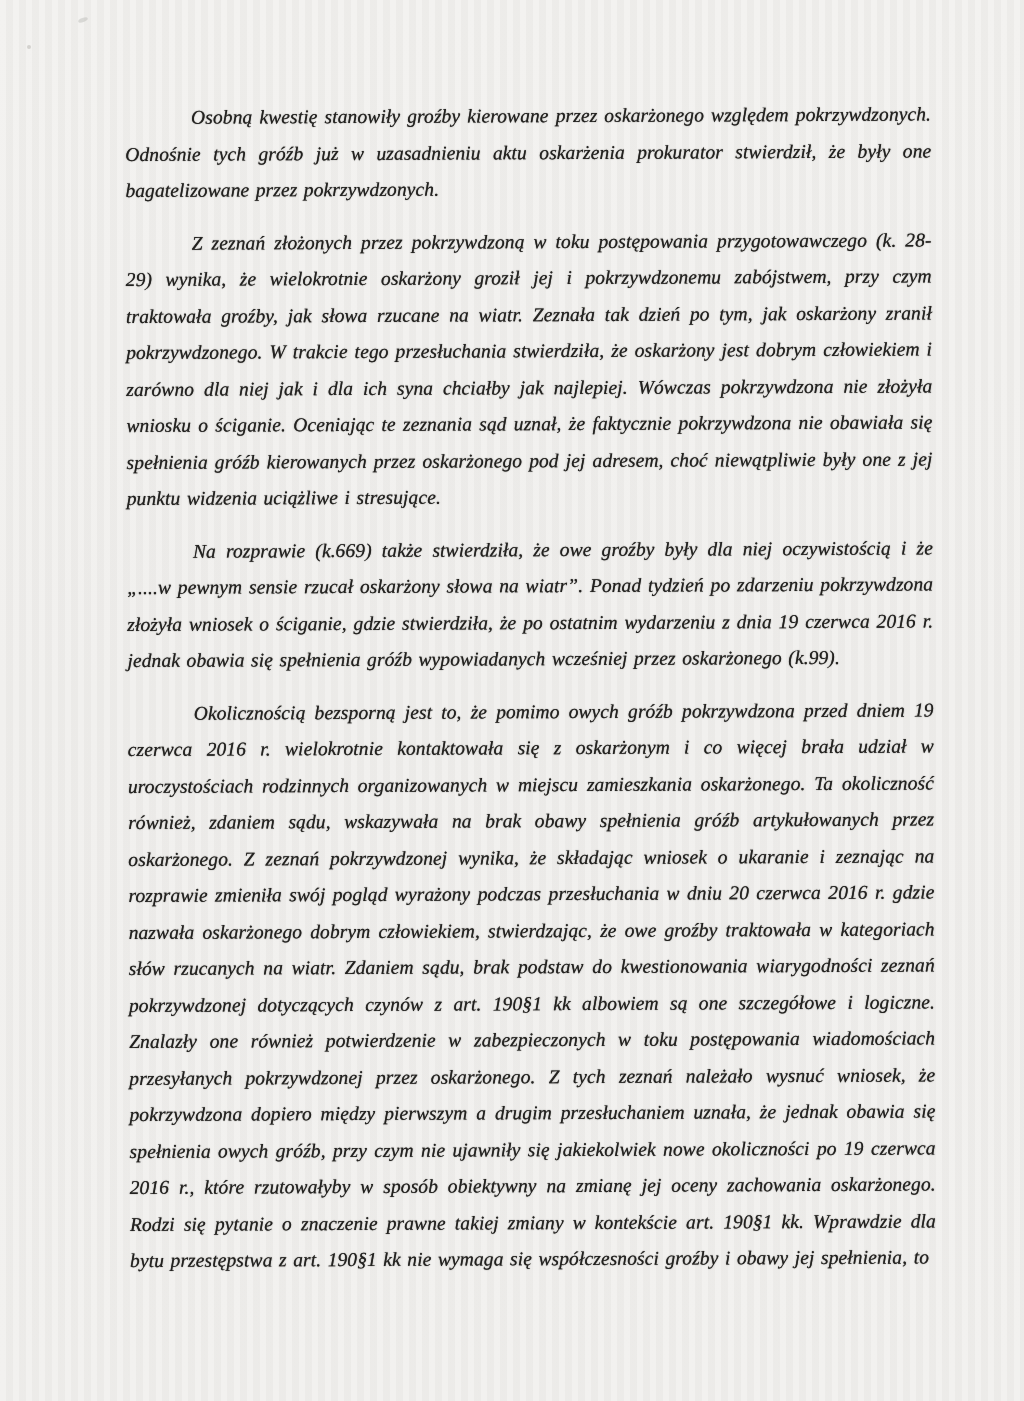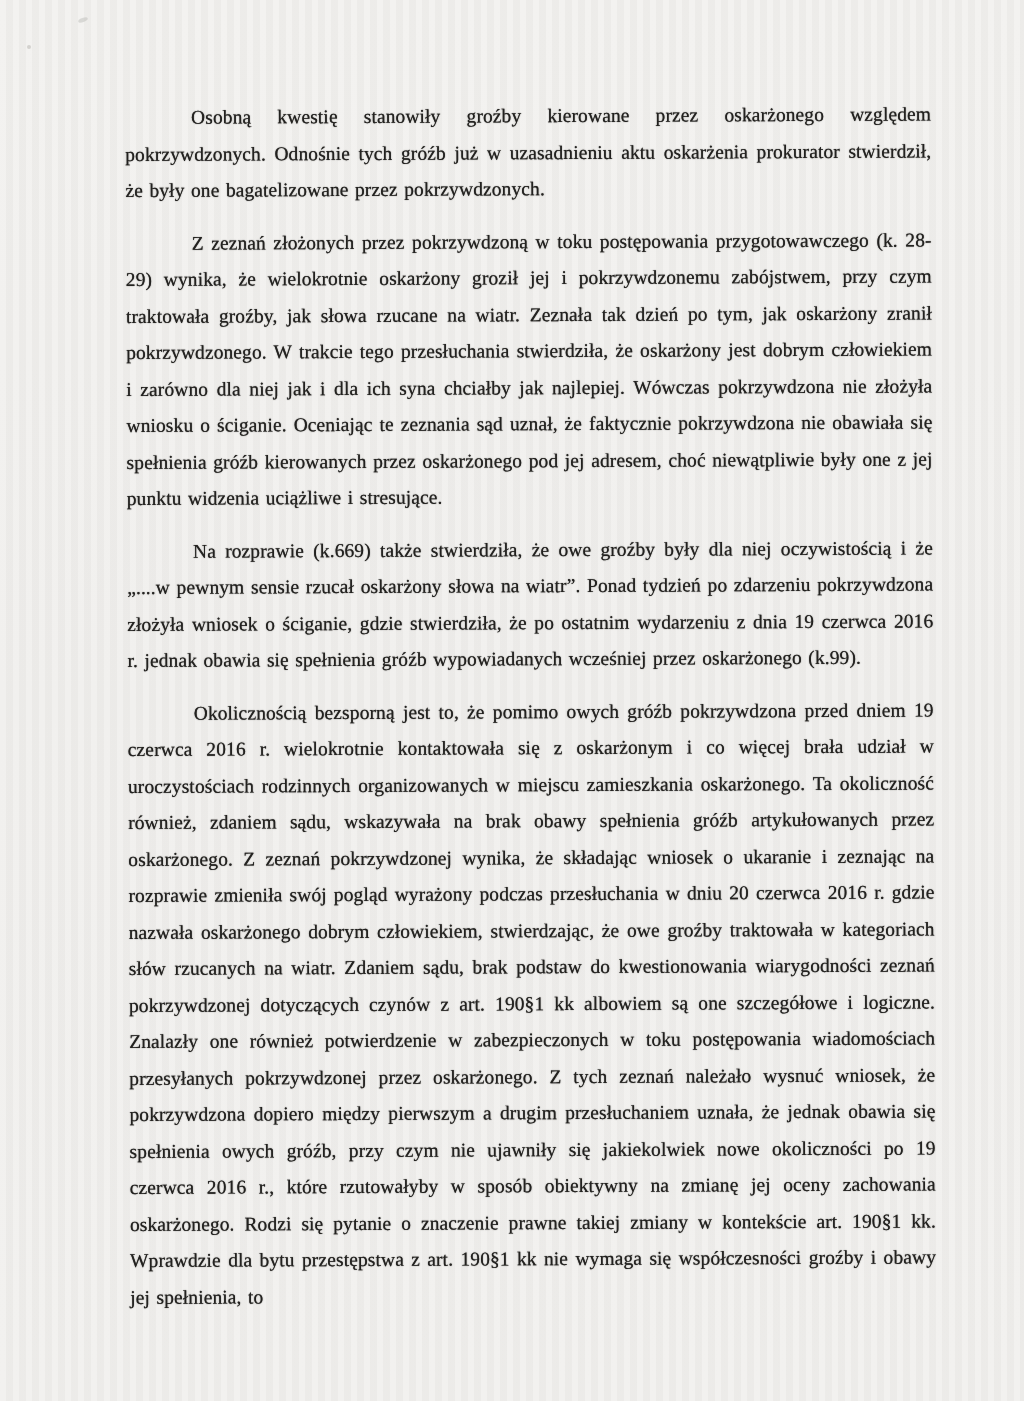--- a/index.html
+++ b/index.html
@@ -16,20 +16,21 @@
     position: relative;
     width: 1024px;
     height: 1401px;
     
     background:
       repeating-linear-gradient(90deg,
         rgba(255,255,255,0.0) 0px, rgba(255,255,255,0.0) 6px,
         rgba(210,208,204,0.18) 6px, rgba(210,208,204,0.18) 13px),
       linear-gradient(180deg, #f3f2f0 0%, #f1f0ee 50%, #f2f1ef 100%);
     overflow: hidden;
+    font-style: italic;
   }
   .speck {
     position: absolute;
     border-radius: 50%;
     background: #b9b8b3;
     opacity: 0.8;
   }
   .speck-1 { left: 78px; top: 18px; width: 10px; height: 4px; transform: rotate(-20deg); opacity: .45; }
   .speck-2 { left: 27px; top: 45px; width: 4px; height: 4px; opacity: .55; }
   .text-block {

